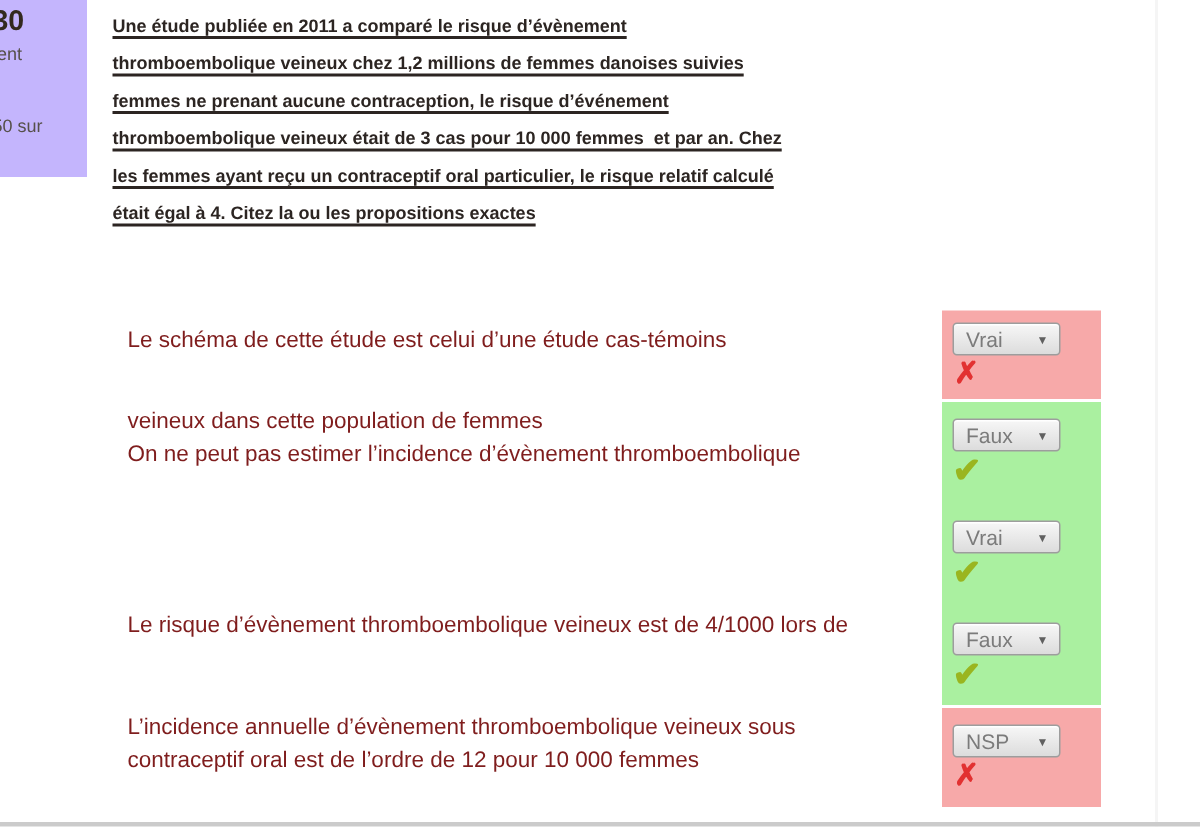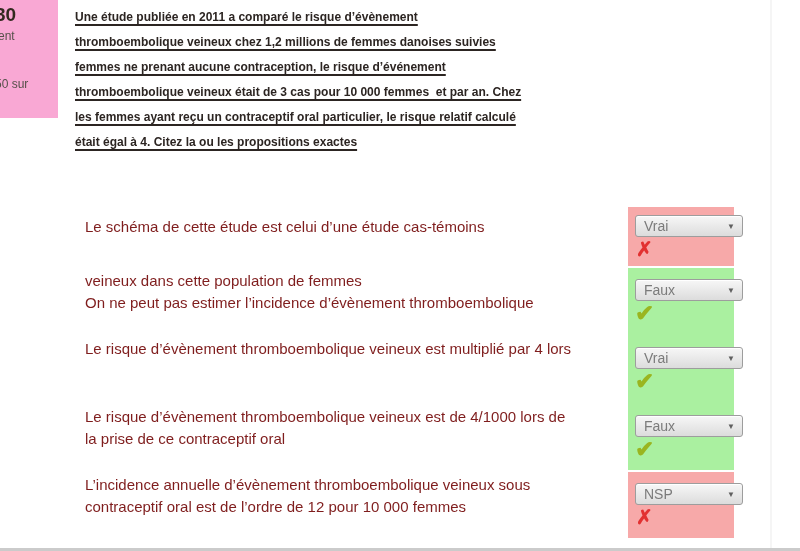--- a/index.html
+++ b/index.html
@@ -5,21 +5,21 @@
   html,body{margin:0;padding:0;}
   body{
     width:800px;height:551px;overflow:hidden;background:#ffffff;
     font-family:"Liberation Sans", sans-serif;position:relative;
   }
   .screen{position:absolute;inset:0;}
 
   
   .sidebar{
     position:absolute;left:0;top:0;width:58px;height:118px;
-    background:#f9a8d4;overflow:hidden;
+    background:#c4b5fd;overflow:hidden;
   }
   .sb-num{
     position:absolute;left:-5px;top:4px;font-size:19px;font-weight:bold;
     color:#33291f;white-space:nowrap;
   }
   .sb-frag1{
     position:absolute;left:-2px;top:29px;font-size:12px;color:#56504a;white-space:nowrap;
   }
   .sb-frag2{
     position:absolute;left:-5px;top:77px;font-size:12px;color:#56504a;white-space:nowrap;
@@ -48,21 +48,21 @@
   .block.incorrect{background:#f7a9a9;}
   .block.correct{background:#aaf0a0;}
   .blk-1{top:0;height:59px;}
   .blk-2{top:61px;height:202px;}
   .blk-3{top:265px;height:66px;}
 
   .ans-group{position:absolute;left:7px;width:92px;}
   .g0{top:8px;} .g1{top:72px;} .g2{top:140px;} .g3{top:208px;} .g4{top:276px;}
 
   .select{
-    box-sizing:border-box;width:108px;height:22px;
+    box-sizing:border-box;width:72px;height:22px;
     border:1px solid #9d9d9d;border-radius:3px;
     background:linear-gradient(#f7f7f7,#dcdcdc);
     box-shadow:inset 0 1px 0 #ffffff;
     display:flex;align-items:center;justify-content:space-between;
     padding:0 7px 0 8px;cursor:default;
   }
   .sel-val{font-size:14px;color:#7b7b7b;}
   .sel-arrow{font-size:8px;color:#606060;}
 
   .mark{margin-top:0;line-height:24px;font-weight:bold;}
@@ -99,25 +99,23 @@
   </div>
 
   <div class="prop" style="top:216px">
     <div class="pline">Le schéma de cette étude est celui d’une étude cas-témoins</div>
   </div>
   <div class="prop" style="top:270px">
     <div class="pline">veineux dans cette population de femmes</div>
     <div class="pline">On ne peut pas estimer l’incidence d’évènement thromboembolique</div>
   </div>
   <div class="prop" style="top:338px">
-    <div class="pline">Le risque d’évènement thromboembolique veineux est multiplié par 4 lors</div>
   </div>
   <div class="prop" style="top:406px">
     <div class="pline">Le risque d’évènement thromboembolique veineux est de 4/1000 lors de</div>
-    <div class="pline">la prise de ce contraceptif oral</div>
   </div>
   <div class="prop" style="top:474px">
     <div class="pline">L’incidence annuelle d’évènement thromboembolique veineux sous</div>
     <div class="pline">contraceptif oral est de l’ordre de 12 pour 10 000 femmes</div>
   </div>
 
   <div class="ans-col">
     <div class="block incorrect blk-1"></div>
     <div class="block correct blk-2"></div>
     <div class="block incorrect blk-3"></div>

